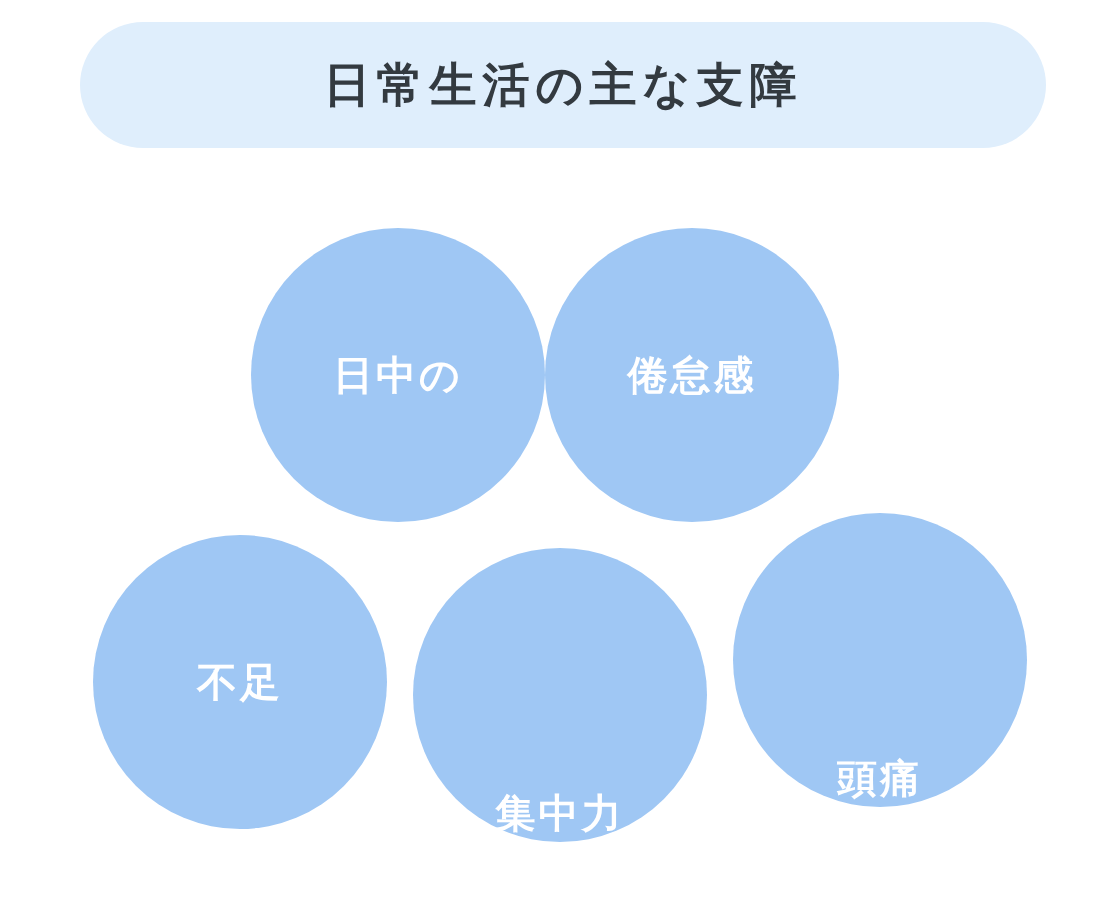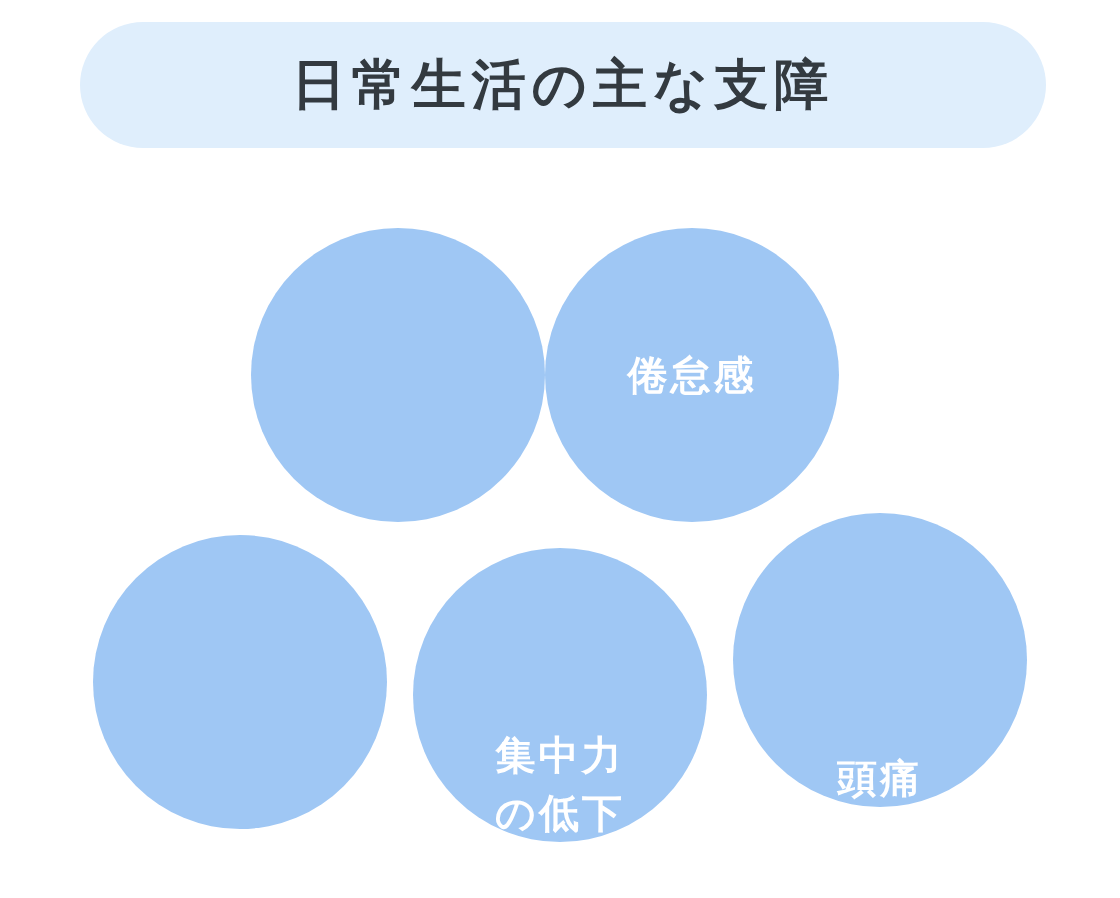--- a/index.html
+++ b/index.html
@@ -3,46 +3,47 @@
   <meta charset="utf-8">
   <style>
     html, body { margin: 0; padding: 0; background: #ffffff; }
     body { width: 1120px; height: 898px; position: relative; overflow: hidden;
            font-family: "DejaVu Sans", "Liberation Sans", sans-serif; }
     .title-pill {
       position: absolute; left: 80px; top: 22px; width: 966px; height: 126px;
       background: #dfeefc; border-radius: 63px;
       display: flex; align-items: center; justify-content: center;
     }
-    .title-text { font-size: 54px; font-weight: bold; color: #333a40; letter-spacing: 6px; }
+    .title-text { font-size: 47px; font-weight: bold; color: #333a40; letter-spacing: 6px; }
     .circle {
       position: absolute; width: 294px; height: 294px; border-radius: 50%;
       background: #9fc7f4; display: flex; align-items: center; justify-content: center;
       flex-direction: column;
     }
     .circle span { color: #ffffff; font-weight: bold; font-size: 40px; line-height: 58px;
                    letter-spacing: 3px; display: block; text-align: center; }
   </style>
 </head>
 <body>
 
 <div class="title-pill">
   <span class="title-text">日常生活の主な支障</span>
 </div>
 
 <div class="circle" style="left:251px;top:228px;">
+  <span>日中の</span>
 </div>
 
 <div class="circle" style="left:545px;top:228px;">
   <span>倦怠感</span>
 </div>
 
 <div class="circle" style="left:93px;top:535px;">
+  <span>不足</span>
 </div>
 
 <div class="circle" style="left:413px;top:548px;justify-content:flex-end;">
   <span>集中力</span>
-  <span>の低下</span>
 </div>
 
 <div class="circle" style="left:733px;top:513px;justify-content:flex-end;">
   <span>頭痛</span>
 </div>
 
 </body></html>

